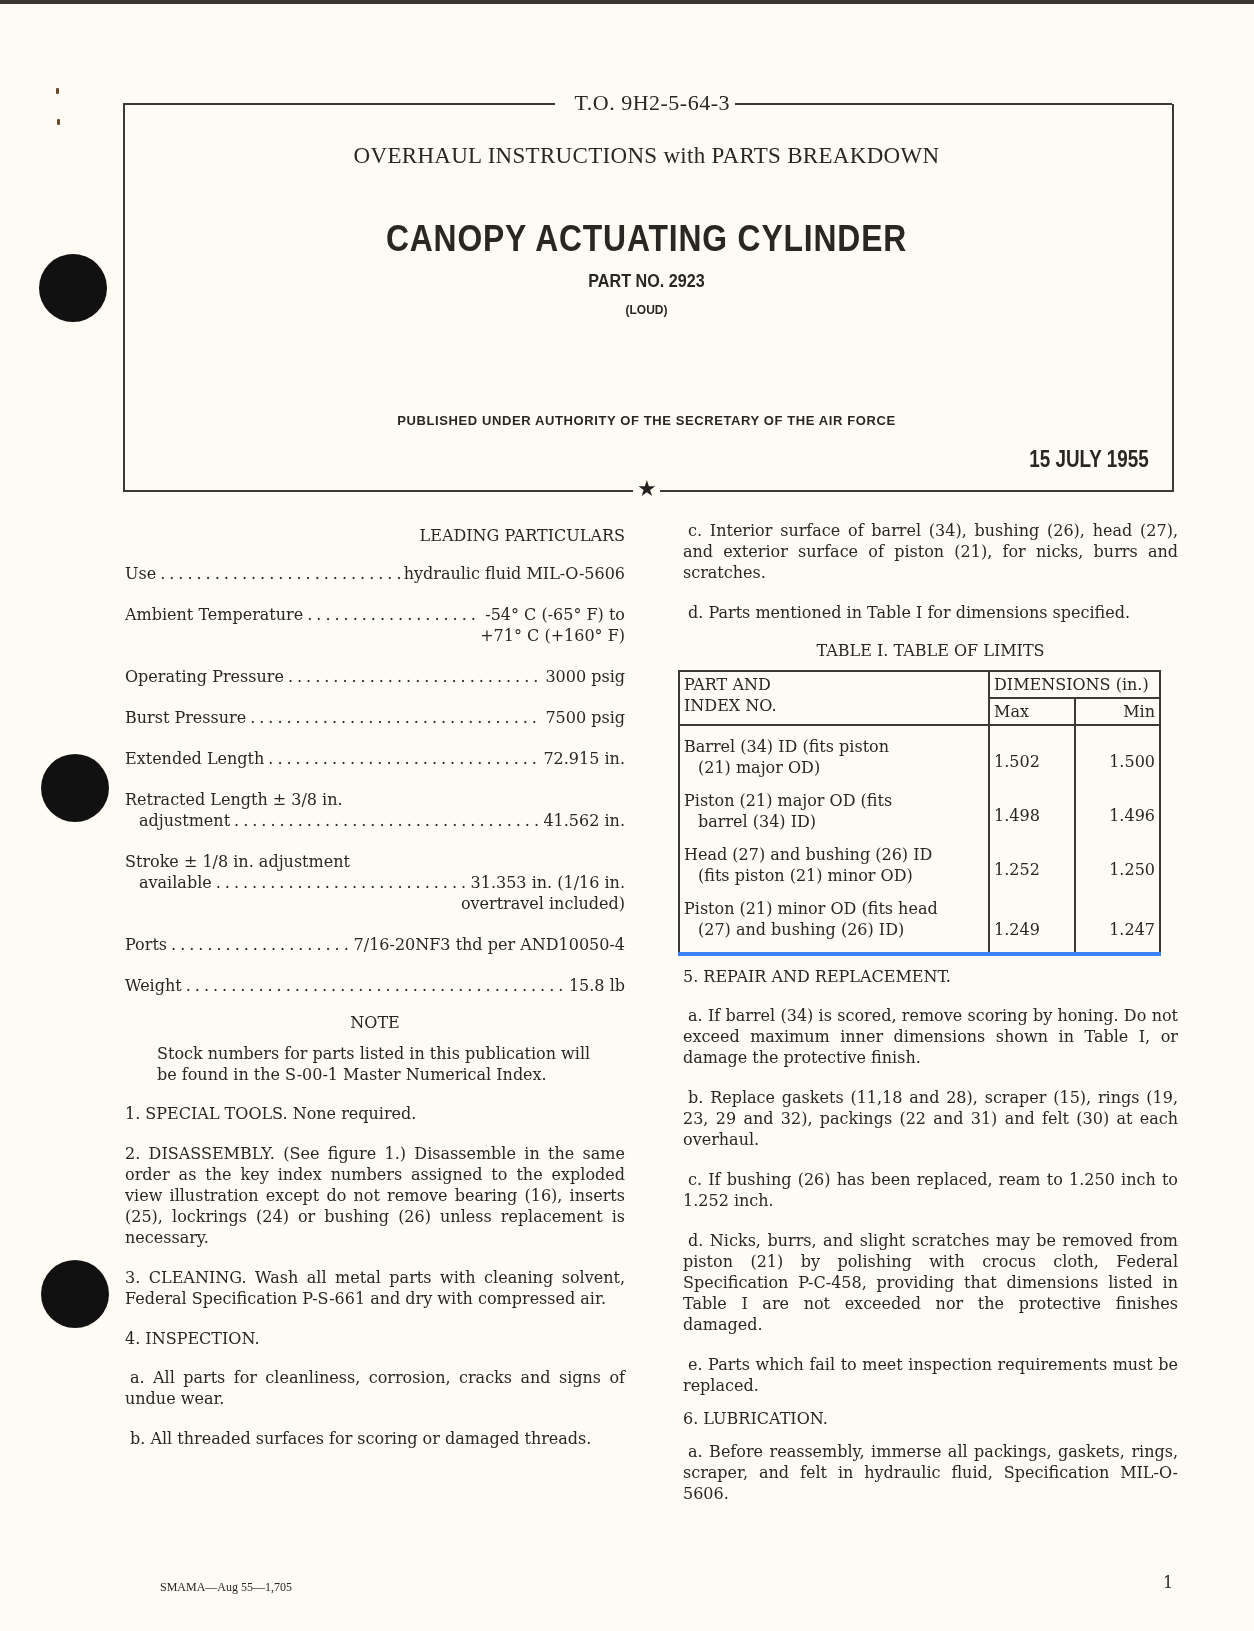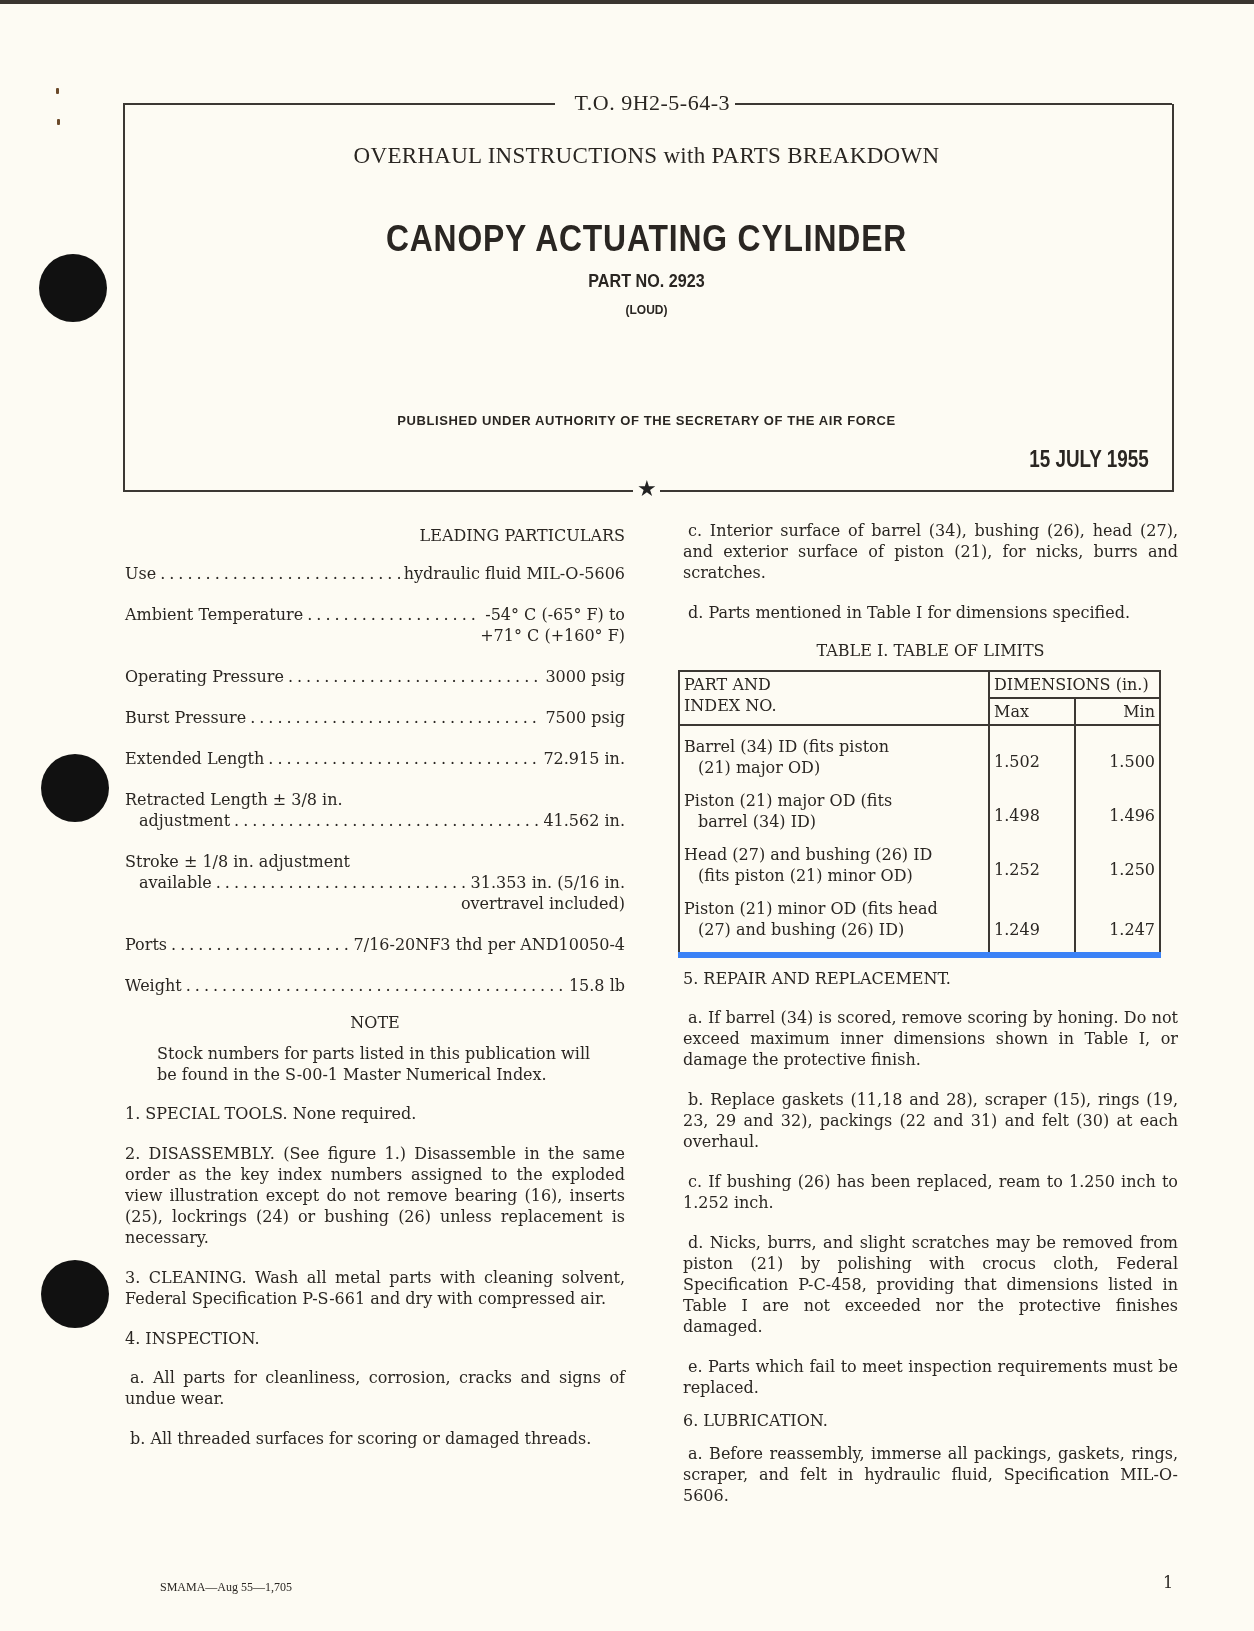--- a/index.html
+++ b/index.html
@@ -72,21 +72,21 @@
   table.limits {
     border-collapse:collapse; width:483px; margin-left:-5px; font-size:16px; line-height:21px;
   }
   table.limits td, table.limits th {
     border:2px solid #3c3833; font-weight:normal; text-align:left; vertical-align:top; padding:2px 4px;
   }
   table.limits .num { vertical-align:bottom; padding-bottom:8px; }
   table.limits .num.min { text-align:right; }
   table.limits tbody td { border-top:none; border-bottom:none; }
   table.limits tbody tr:first-child td { border-top:2px solid #3c3833; }
-  table.limits tbody tr:last-child td { border-bottom:6px solid #3b82f6; padding-bottom:12px; }
+  table.limits tbody tr:last-child td { border-bottom:4px solid #3b82f6; padding-bottom:12px; }
   table.limits tbody td.part { padding-top:10px; }
   .footer-code {
     position:absolute; left:160px; top:1580px; font-size:12px; font-family:"Liberation Serif", serif;
   }
   .page-num { position:absolute; left:1163px; top:1573px; font-size:16px; }
 </style>
 </head>
 <body>
 
 <div class="topbar"></div>
@@ -153,21 +153,21 @@
       <span class="lp-dots"></span>
       <span class="lp-value">41.562 in.</span>
     </div>
   </div>
 
   <div style="margin-bottom:20px;">
     <div>Stroke ± 1/8 in. adjustment</div>
     <div class="lp-row indent" style="margin-bottom:0;">
       <span class="lp-label">available</span>
       <span class="lp-dots"></span>
-      <span class="lp-value">31.353 in. (5/16 in.</span>
+      <span class="lp-value">31.353 in. (1/16 in.</span>
     </div>
     <div style="text-align:right;">overtravel included)</div>
   </div>
 
   <div class="lp-row">
     <span class="lp-label">Ports</span>
     <span class="lp-dots"></span>
     <span class="lp-value">7/16-20NF3 thd per AND10050-4</span>
   </div>
   <div class="lp-row" style="margin-bottom:16px;">

